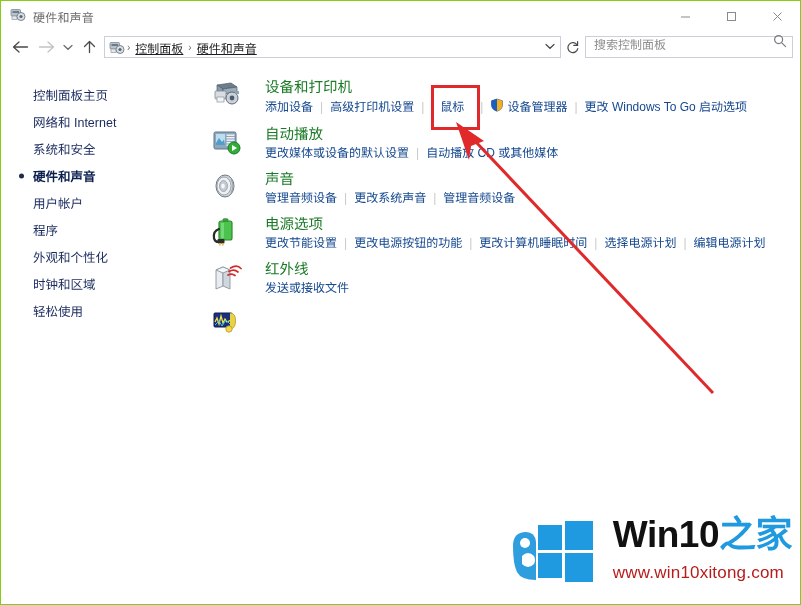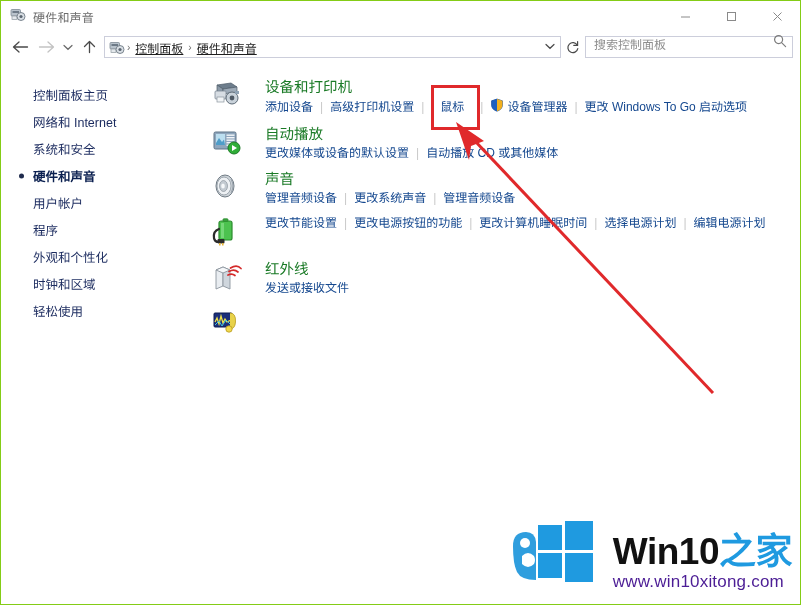--- a/index.html
+++ b/index.html
@@ -238,36 +238,36 @@
     height: 605px;
     pointer-events: none;
   }
 
   
   .watermark {
     position: absolute;
     right: 8px;
     bottom: 14px;
     display: flex;
-    align-items: flex-end;
+    align-items: flex-start;
     gap: 8px;
   }
   .wm-text { line-height: 1; }
   .wm-title {
     font-size: 37px;
     font-weight: bold;
     letter-spacing: -0.5px;
     white-space: nowrap;
   }
   .wm-title .black { color: #111111; }
   .wm-title .blue { color: #1f9ae0; }
   .wm-url {
     font-size: 17px;
-    color: #4c1d95;
-    margin-top: 3px;
+    color: #b91c1c;
+    margin-top: 11px;
     letter-spacing: 0.2px;
     white-space: nowrap;
   }
 </style>
 </head>
 <body>
 
 <div id="window">
 
   <div class="titlebar">
@@ -488,20 +488,21 @@
             <rect x="8" y="4" width="13" height="19" rx="2" fill="#4cc24f" stroke="#2b8c2e" stroke-width="1.2"></rect>
             <rect x="12" y="1.8" width="5" height="2.6" rx="0.8" fill="#3aa33d" stroke="#2b8c2e" stroke-width="0.8"></rect>
             <rect x="10" y="6" width="3" height="15" fill="#7fdd82" opacity="0.8"></rect>
             <path d="M8 12 Q2 14 3 21 Q3.5 25 8 25" fill="none" stroke="#2b2b2b" stroke-width="2.2" stroke-linecap="round"></path>
             <rect x="6.5" y="22" width="7" height="4.5" rx="1" fill="#2b2b2b"></rect>
             <rect x="8" y="26" width="1.6" height="2.5" fill="#e8b63a"></rect>
             <rect x="11" y="26" width="1.6" height="2.5" fill="#e8b63a"></rect>
           </svg>
         </div>
         <div class="cat-body">
+          <div class="cat-title">电源选项</div>
           <div class="cat-links">
             <span class="lnk">更改节能设置</span>
             <span class="div">|</span>
             <span class="lnk">更改电源按钮的功能</span>
             <span class="div">|</span>
             <span class="lnk">更改计算机睡眠时间</span>
             <span class="div">|</span>
             <span class="lnk">选择电源计划</span>
             <span class="div">|</span>
             <span class="lnk">编辑电源计划</span>

